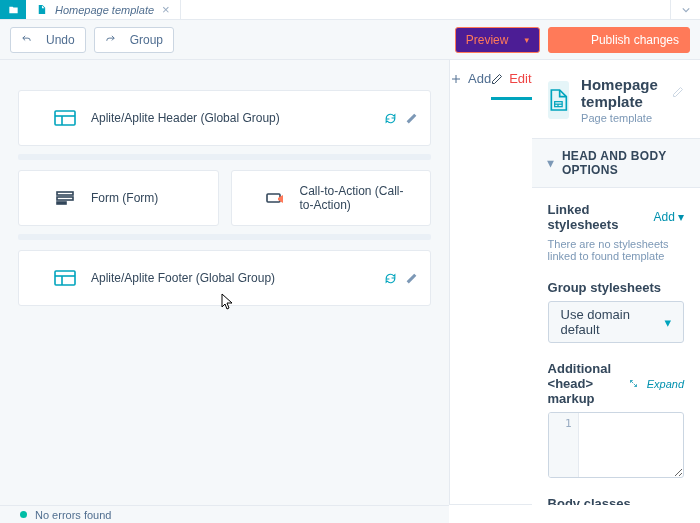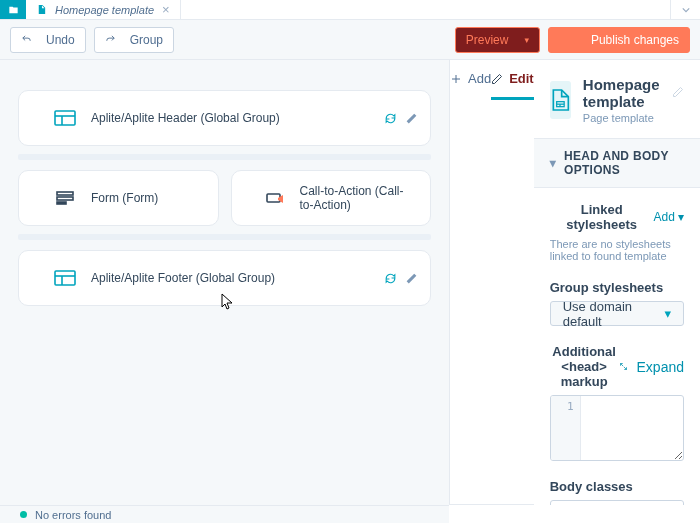--- a/index.html
+++ b/index.html
@@ -12,69 +12,69 @@
 .tab .doc-icon svg { display:block; }
 .tab-title { font-size: 11px; font-style: italic; color: #516f90; }
 .tab-close { color: #99acc2; font-size: 13px; line-height: 1; cursor: pointer; }
 .tabbar-right { margin-left: auto; width: 30px; border-left: 1px solid #e5eaf0; display:flex; align-items:center; justify-content:center; color:#99acc2;}
 
 
 .toolbar { height: 40px; background: #f5f8fa; border-bottom: 1px solid #e5eaf0; display: flex; align-items: center; padding: 0 10px; gap: 8px; }
 .btn { display: inline-flex; align-items: center; gap: 14px; height: 26px; padding: 0 10px; border: 1px solid #cbd6e2; border-radius: 3px; background: #fff; font-size: 12px; color: #506e91; cursor: pointer; }
 .btn svg { flex-shrink: 0; }
 .toolbar-spacer { flex: 1; }
-.btn-preview { border-color: #ff7a59; color: #ff7a59; background:#7f1d1d; }
+.btn-preview { border-color: #ff7a59; color: #ff7a59; background:#4c1d95; }
 .btn-preview .caret { font-size: 9px; margin-left: 2px; }
 .btn-publish { background: #ff7a59; border-color: #ff7a59; color: #fff; padding-left: 42px; }
 
 
 .main { display: flex; height: 445px; }
 .canvas { width: 449px; background: #f5f8fa; overflow-y: auto; padding: 30px 18px 18px; }
 .sidebar { flex: 1; border-left: 1px solid #e5eaf0; background: #fff; display:flex; flex-direction:row; overflow:hidden; }
 
 
 .mod-row { display: flex; gap: 12px; margin-bottom: 8px; }
-.module { flex:1; background: #fff; border: 1px solid #e5eaf0; border-radius: 10px; height: 56px; display: flex; align-items: center; padding: 0 14px; gap: 14px; position: relative; }
+.module { flex:1; background: #fff; border: 1px solid #e5eaf0; border-radius: 3px; height: 56px; display: flex; align-items: center; padding: 0 14px; gap: 14px; position: relative; }
 .module.half { flex:1; }
 .drop-slot { height: 6px; background: #eaf0f6; border-radius: 2px; margin: 2px 0 10px; }
 .dots { display:grid; grid-template-columns:2px 2px; gap:2px; }
 .mod-icon { width:24px; height:20px; display:flex; align-items:center; justify-content:center; }
 .mod-label { font-size: 12px; color: #33475b; }
 .mod-actions { position:absolute; right:12px; display:flex; gap:8px; }
 .mod-actions svg { cursor:pointer; }
 
 
 .side-tabs { display:flex; border-bottom:1px solid #e5eaf0; }
 .side-tab { flex:1; height:40px; display:flex; align-items:center; justify-content:center; gap:6px; font-size:13px; color:#506e91; cursor:pointer; border-bottom:3px solid transparent; }
-.side-tab.active { color:#7f1d1d; border-bottom-color:#00a4bd;font-weight:bold; }
+.side-tab.active { color:#ef4444; border-bottom-color:#00a4bd; }
 
 
 .side-scroll { overflow-y:auto; flex:1; }
 .tpl-header { display:flex; align-items:center; gap:12px; padding:16px 16px 14px; }
 .tpl-badge { width:34px; height:38px; background:#e5f5f8; border-radius:3px; display:flex; align-items:center; justify-content:center; position:relative; }
 .tpl-title-row { display:flex; align-items:center; gap:8px;}
 .tpl-title { font-size:15px; font-weight:600; color:#33475b; }
 .tpl-sub { font-size:11px; color:#7c98b6; margin-top:2px; }
 .edit-pencil { color:#cbd6e2; cursor:pointer; }
 
 .accordion-hd { background:#f5f8fa; border-top:1px solid #e5eaf0; border-bottom:1px solid #e5eaf0; padding:10px 16px; display:flex; align-items:center; gap:8px; font-size:12px; font-weight:600; letter-spacing:.3px; color:#33475b; cursor:pointer; }
 .accordion-hd .chev { color:#7c98b6; }
 
 .section { padding:14px 16px 4px; }
-.sec-row { display:flex; align-items:center; justify-content:space-between; margin-bottom:6px;text-align:center; }
+.sec-row { display:flex; align-items:center; justify-content:space-between; margin-bottom:6px; }
 .sec-label { font-size:13px; font-weight:600; color:#33475b; }
 .link { color:#0091ae; font-size:12px; cursor:pointer; display:inline-flex; align-items:center; gap:3px;}
 .help-txt { font-size:11px; color:#7c98b6; }
 
-.select { margin-top:6px; height:25px; border:1px solid #cbd6e2; border-radius:3px; background:#f5f8fa; display:flex; align-items:center; padding:0 12px; justify-content:space-between; color:#33475b; font-size:13px; cursor:pointer;}
+.select { margin-top:6px; height:42px; border:1px solid #cbd6e2; border-radius:3px; background:#f5f8fa; display:flex; align-items:center; padding:0 12px; justify-content:space-between; color:#33475b; font-size:13px; cursor:pointer;}
 .select .caret { color:#00a4bd; }
 
 .code-box { margin-top:6px; border:1px solid #cbd6e2; border-radius:3px; height:66px; display:flex; background:#fff; position:relative; resize:both; overflow:auto;}
 .gutter { width:30px; background:#f5f8fa; border-right:1px solid #e5eaf0; font-size:11px; color:#99acc2; text-align:right; padding:4px 6px 0 0; font-family:monospace;}
-.expand-link { color:#0091ae; font-size:14px; cursor:pointer; display:inline-flex; align-items:center; gap:9px;}
+.expand-link { color:#0091ae; font-size:11px; cursor:pointer; display:inline-flex; align-items:center; gap:9px;font-style:italic;}
 
 .input { margin-top:6px; height:34px; border:1px solid #cbd6e2; border-radius:3px; width:100%; padding:0 10px; font-size:13px; }
 
 
 .statusbar { position:absolute; bottom:0; left:0; right:251px; height:18px; background:#f5f8fa; border-top:1px solid #e5eaf0; display:flex; align-items:center; padding:0 20px; gap:8px; font-size:11px; color:#516f90;}
 .status-dot { width:7px; height:7px; border-radius:50%; background:#00bda5; }
 
 
 .cursor { position:absolute; left:221px; top:293px; pointer-events:none; }
 </style>

